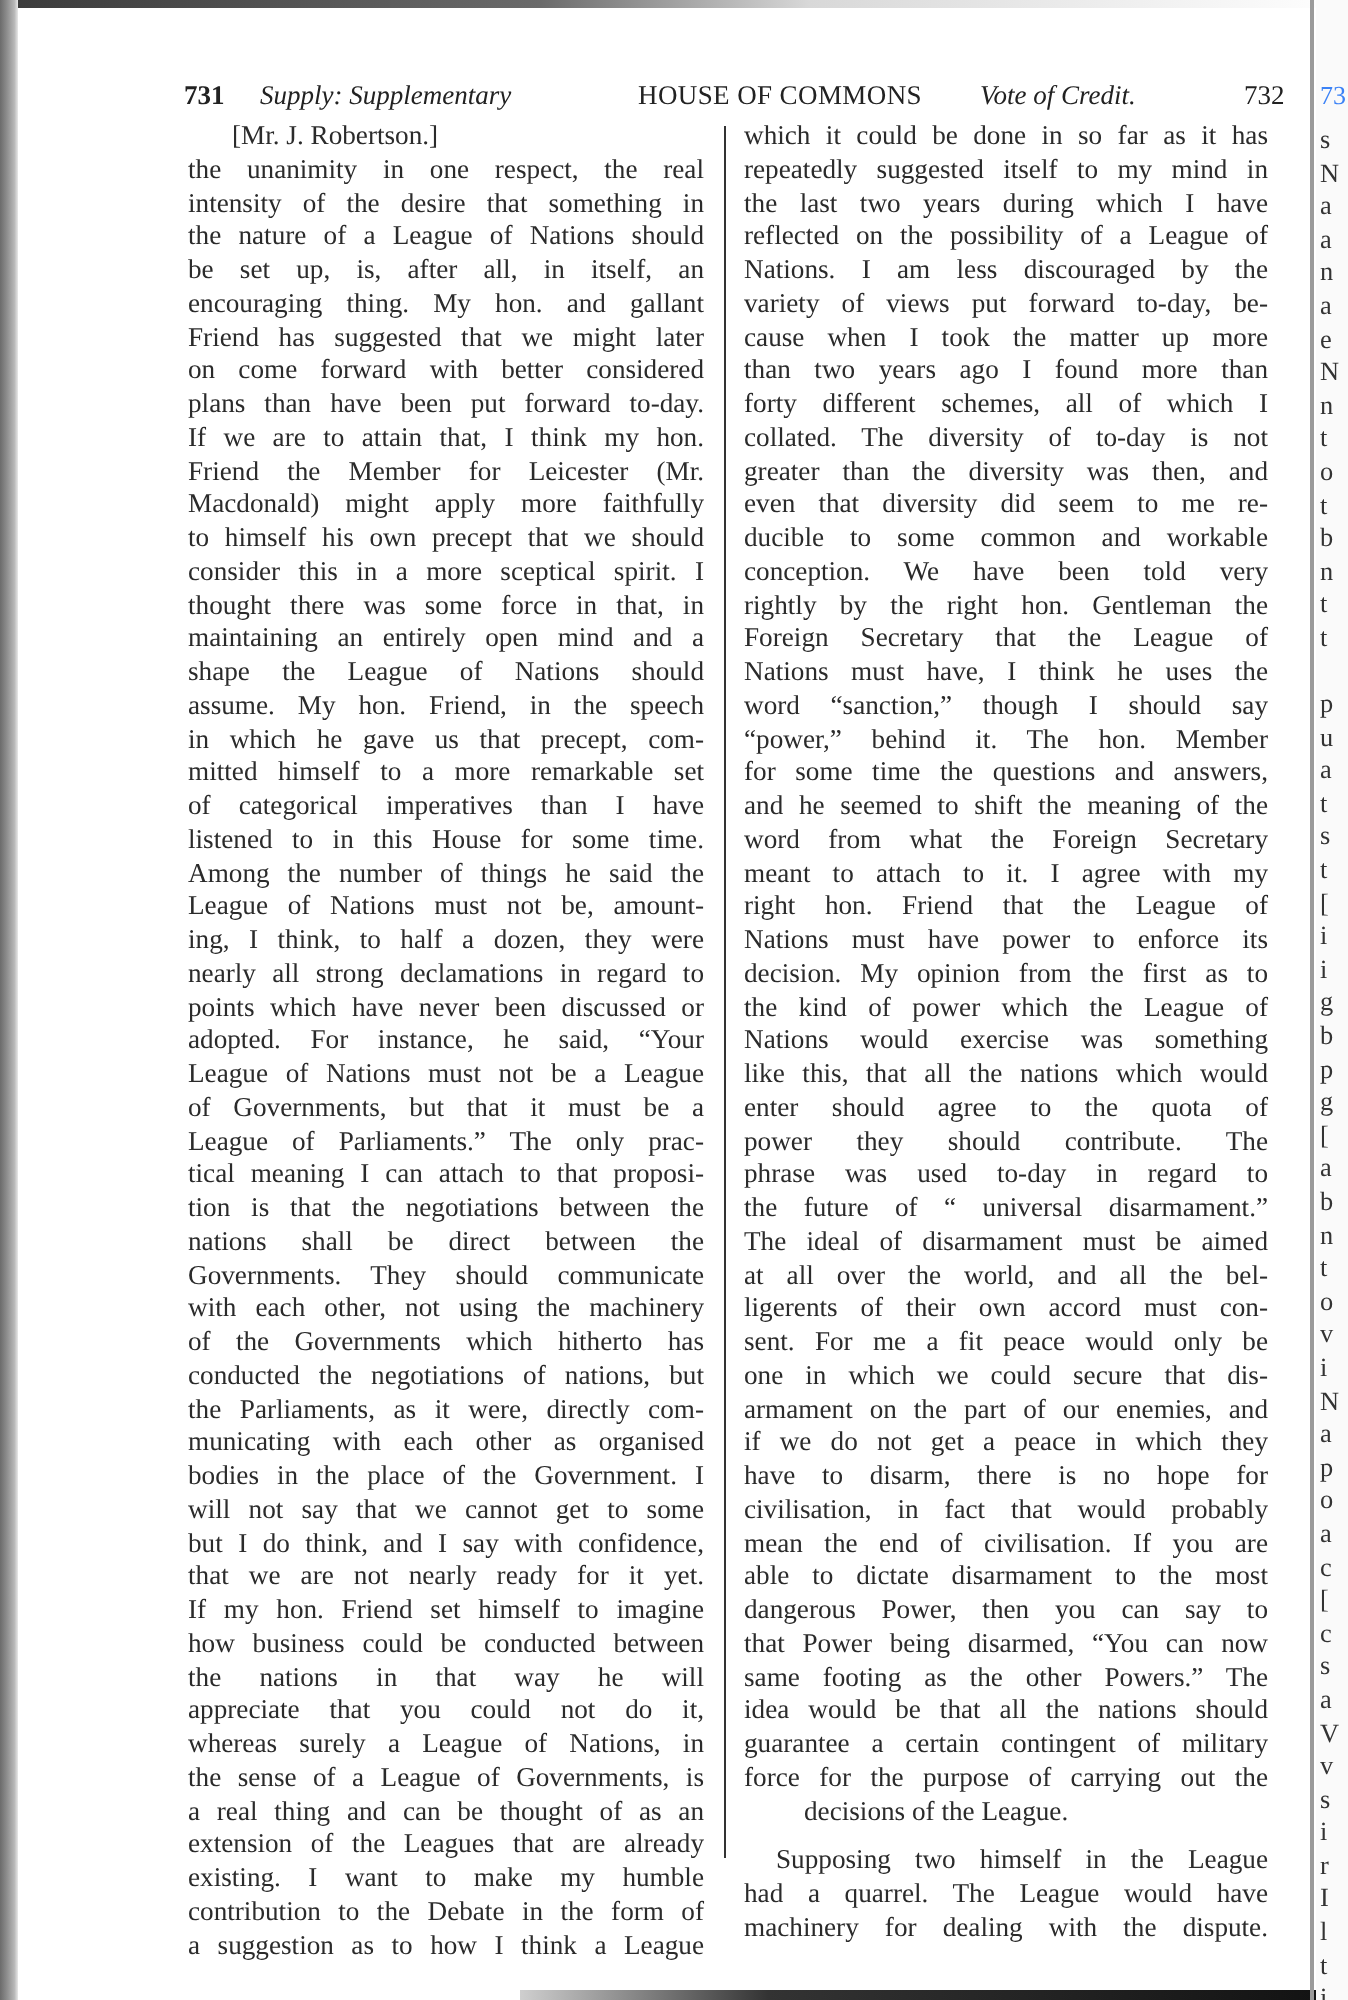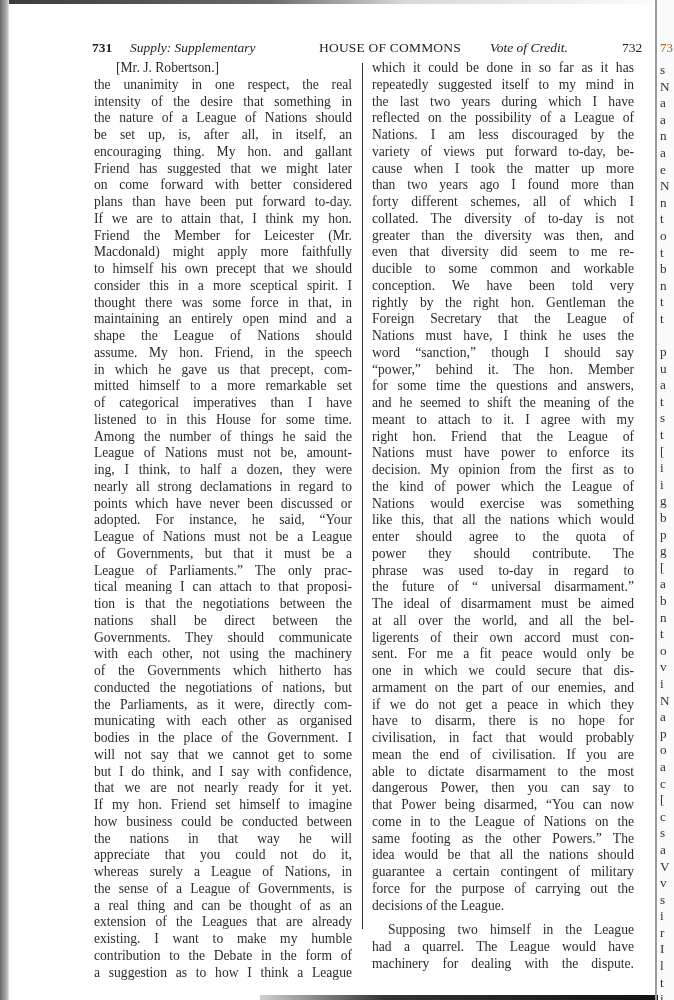--- a/index.html
+++ b/index.html
@@ -24,21 +24,21 @@
   }
   .page-edge {
     position: absolute; left: 655px; top: 0; width: 2px; height: 1000px;
     background: #9a9a9a;
   }
   .next-page {
     position: absolute; left: 658px; top: 0; width: 16px; height: 1000px;
     background: #fafafa; overflow: hidden;
   }
   .next-page .np-num {
-    position: absolute; left: 2px; top: 40px; font-size: 13px; color: #a16207;
+    position: absolute; left: 2px; top: 40px; font-size: 13px; color: #3b82f6;
   }
   .next-page .np-letters {
     position: absolute; left: 2px; top: 62px;
     font-size: 13.2px; line-height: 16.6px; color: #333;
     white-space: pre;
   }
   .header {
     position: absolute; top: 40px; left: 72px; width: 572px; height: 18px;
     font-size: 13.5px; color: #222; margin-left: 20px;
   }
@@ -55,21 +55,21 @@
     text-align: justify;
     color: #2b2b2b;
   }
   .col-left { left: 94px; width: 258px; }
   .col-right { left: 372px; width: 262px; }
   .col .line {
     display: block; height: 16.75px; white-space: nowrap;
     text-align: justify; text-align-last: justify;
     overflow: visible;
   }
-  .col .line.last { text-align-last: left; }
+  .col .line.last { text-align-last: left; margin-left: 30px; }
   .col .indent { padding-left: 16px; }
   .col .speaker { padding-left: 22px; text-align-last: left; }
   .para-gap { height: 8px; }
 
   .divider {
     position: absolute; left: 362px; top: 63px; width: 1px; height: 866px;
     background: #333;
   }
 </style>
 </head>
@@ -165,20 +165,21 @@
       <span class="line">even that diversity did seem to me re-</span>
       <span class="line">ducible to some common and workable</span>
       <span class="line">conception. We have been told very</span>
       <span class="line">rightly by the right hon. Gentleman the</span>
       <span class="line">Foreign Secretary that the League of</span>
       <span class="line">Nations must have, I think he uses the</span>
       <span class="line">word “sanction,” though I should say</span>
       <span class="line">“power,” behind it. The hon. Member</span>
       <span class="line">for some time the questions and answers,</span>
       <span class="line">and he seemed to shift the meaning of the</span>
+      <span class="line">word from what the Foreign Secretary</span>
       <span class="line">meant to attach to it. I agree with my</span>
       <span class="line">right hon. Friend that the League of</span>
       <span class="line">Nations must have power to enforce its</span>
       <span class="line">decision. My opinion from the first as to</span>
       <span class="line">the kind of power which the League of</span>
       <span class="line">Nations would exercise was something</span>
       <span class="line">like this, that all the nations which would</span>
       <span class="line">enter should agree to the quota of</span>
       <span class="line">power they should contribute. The</span>
       <span class="line">phrase was used to-day in regard to</span>
@@ -189,21 +190,20 @@
       <span class="line">sent. For me a fit peace would only be</span>
       <span class="line">one in which we could secure that dis-</span>
       <span class="line">armament on the part of our enemies, and</span>
       <span class="line">if we do not get a peace in which they</span>
       <span class="line">have to disarm, there is no hope for</span>
       <span class="line">civilisation, in fact that would probably</span>
       <span class="line">mean the end of civilisation. If you are</span>
       <span class="line">able to dictate disarmament to the most</span>
       <span class="line">dangerous Power, then you can say to</span>
       <span class="line">that Power being disarmed, “You can now</span>
-      <span class="line">come in to the League of Nations on the</span>
       <span class="line">same footing as the other Powers.” The</span>
       <span class="line">idea would be that all the nations should</span>
       <span class="line">guarantee a certain contingent of military</span>
       <span class="line">force for the purpose of carrying out the</span>
       <span class="line last">decisions of the League.</span>
     </div>
   <div class="para-gap"></div>
   <div id="right-p2">
       <span class="line indent">Supposing two himself in the League</span>
       <span class="line">had a quarrel. The League would have</span>

